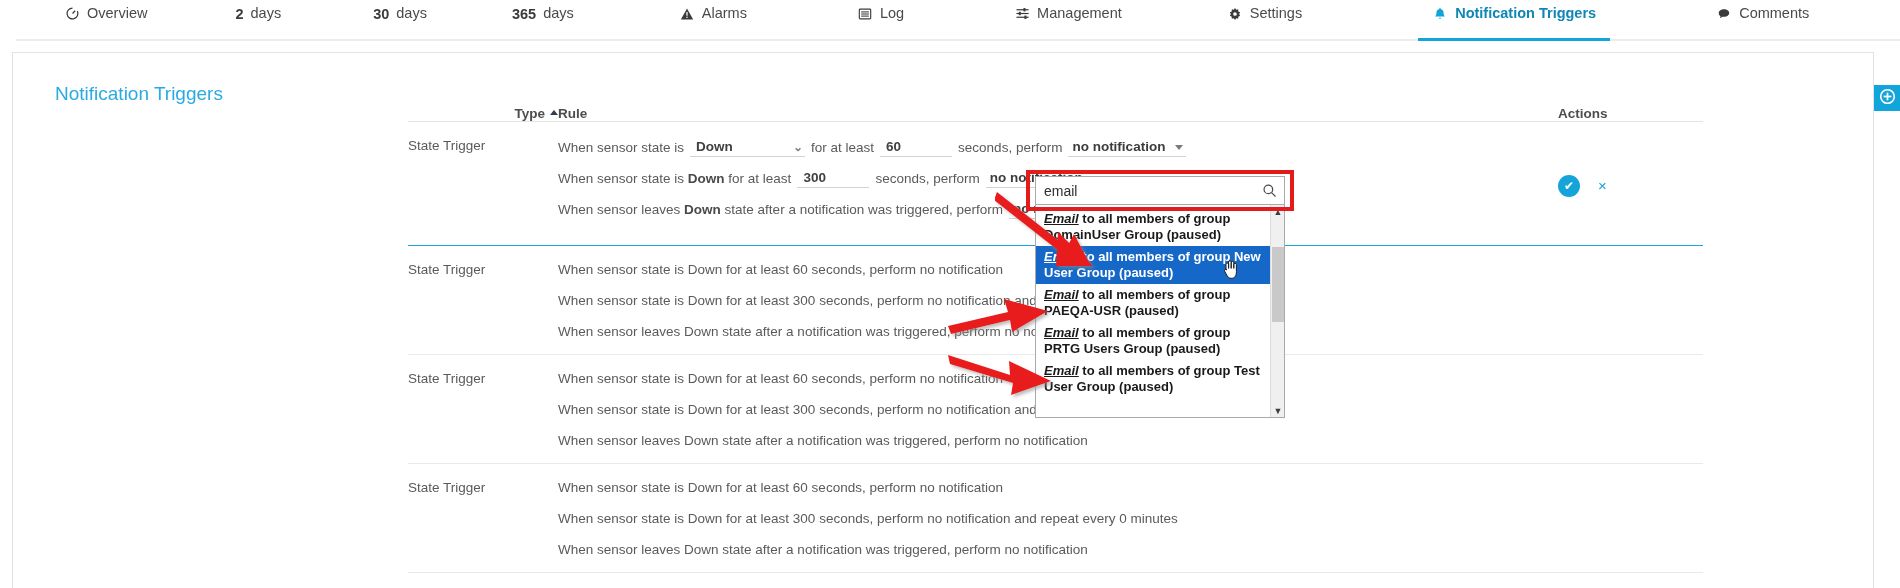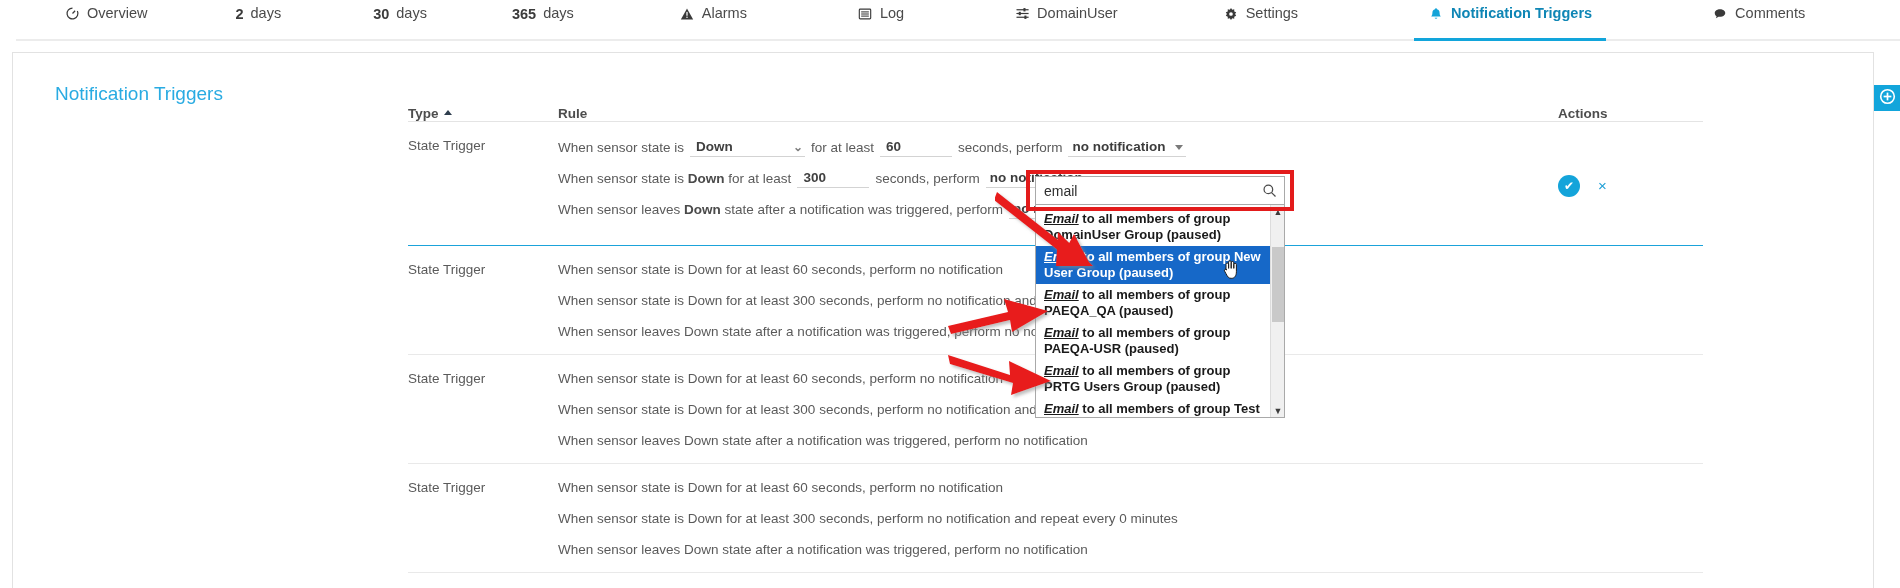--- a/index.html
+++ b/index.html
@@ -67,21 +67,21 @@
   }
 
   
   .ntable { position: absolute; left: 395px; top: 45px; width: 1295px; }
   .thead {
     display: flex; align-items: flex-end;
     height: 24px;
     border-bottom: 1px solid #e4e4e4;
     font-size: 13.5px; font-weight: bold; color: #4d4d4d;
   }
-  .col-type { width: 150px; position: relative; }
+  .col-type { width: 150px; position: relative; text-align: right; }
   .col-rule { width: 1000px; margin-top: 16px; }
   .col-actions { width: 145px; }
   .sort-caret {
     display: inline-block; margin-left: 5px;
     width: 0; height: 0; vertical-align: 3px;
     border-left: 4px solid transparent; border-right: 4px solid transparent;
     border-bottom: 5px solid #2f3e4e;
   }
   .trow {
     display: flex;
@@ -265,21 +265,21 @@
               <g stroke="#3a3a3a" stroke-width="1.3">
                 <line x1="1.5" y1="4" x2="14.5" y2="4"></line>
                 <line x1="1.5" y1="8" x2="14.5" y2="8"></line>
                 <line x1="1.5" y1="12" x2="14.5" y2="12"></line>
               </g>
               <rect x="9" y="2.2" width="2.2" height="3.6" fill="#3a3a3a"></rect>
               <rect x="4" y="6.2" width="2.2" height="3.6" fill="#3a3a3a"></rect>
               <rect x="10" y="10.2" width="2.2" height="3.6" fill="#3a3a3a"></rect>
             </svg>
         </span>
-        <span class="tlabel">DomainUser</span>
+        <span class="tlabel">Management</span>
       </div>
 
       <div class="tab tab-settings">
         <span class="ticon">
           <svg viewBox="0 0 16 16" width="14" height="14">
               <path d="M8 1.2 L9.4 3.1 L11.7 2.6 L11.7 5 L13.9 5.9 L12.7 8 L13.9 10.1 L11.7 11 L11.7 13.4 L9.4 12.9 L8 14.8 L6.6 12.9 L4.3 13.4 L4.3 11 L2.1 10.1 L3.3 8 L2.1 5.9 L4.3 5 L4.3 2.6 L6.6 3.1 Z" fill="#3a3a3a"></path>
               <circle cx="8" cy="8" r="2.1" fill="#fff"></circle>
             </svg>
         </span>
         <span class="tlabel">Settings</span>
@@ -420,23 +420,20 @@
     </div>
     <div class="dd-list">
       <div class="dd-items">
         <div class="dd-item">
           <span class="em">Email</span><span> to all members of group DomainUser Group (paused)</span>
         </div>
         <div class="dd-item hl">
           <span class="em">Email</span><span> to all members of group New User Group (paused)</span>
         </div>
         <div class="dd-item">
-          <span class="em">Email</span><span> to all members of group PAEQA_QA (paused)</span>
-        </div>
-        <div class="dd-item">
           <span class="em">Email</span><span> to all members of group PAEQA-USR (paused)</span>
         </div>
         <div class="dd-item">
           <span class="em">Email</span><span> to all members of group PRTG Users Group (paused)</span>
         </div>
         <div class="dd-item">
           <span class="em">Email</span><span> to all members of group Test User Group (paused)</span>
         </div>
       </div>
       <div class="dd-scroll">

